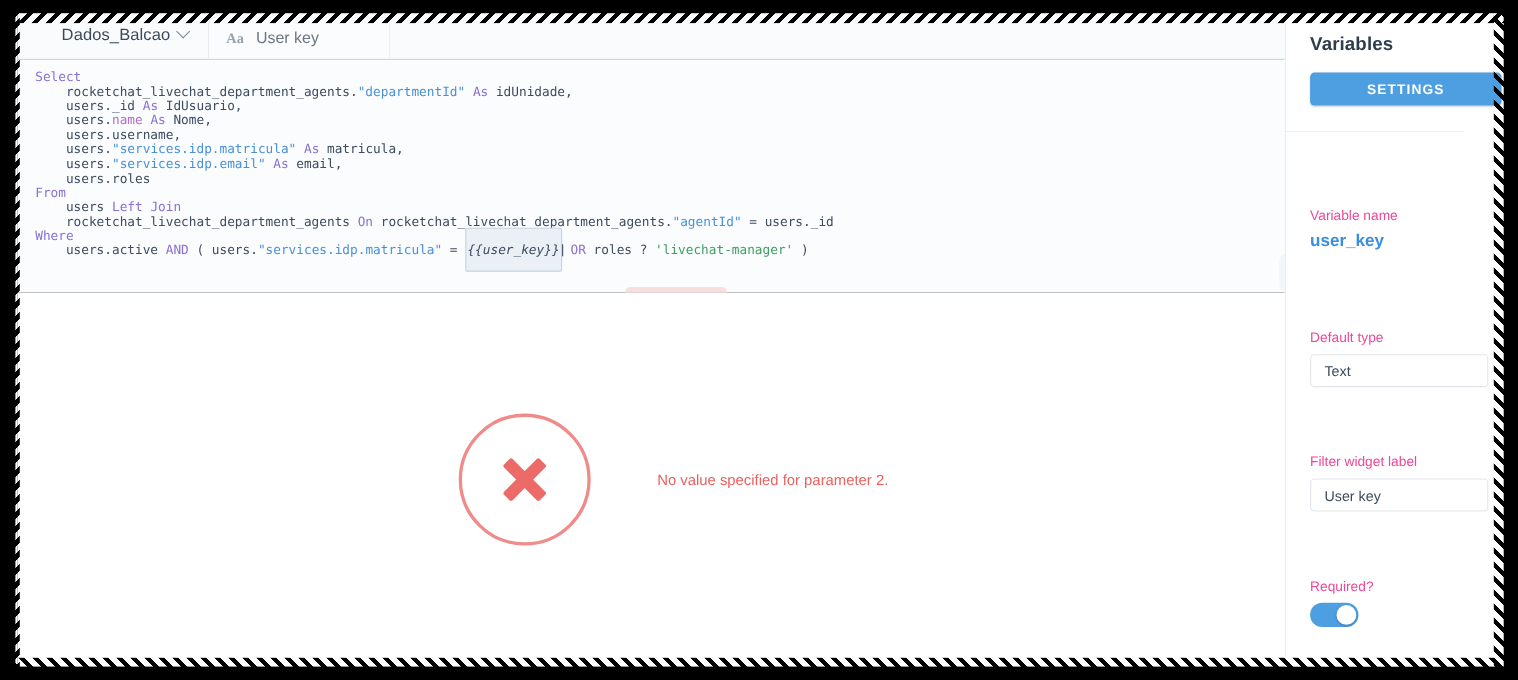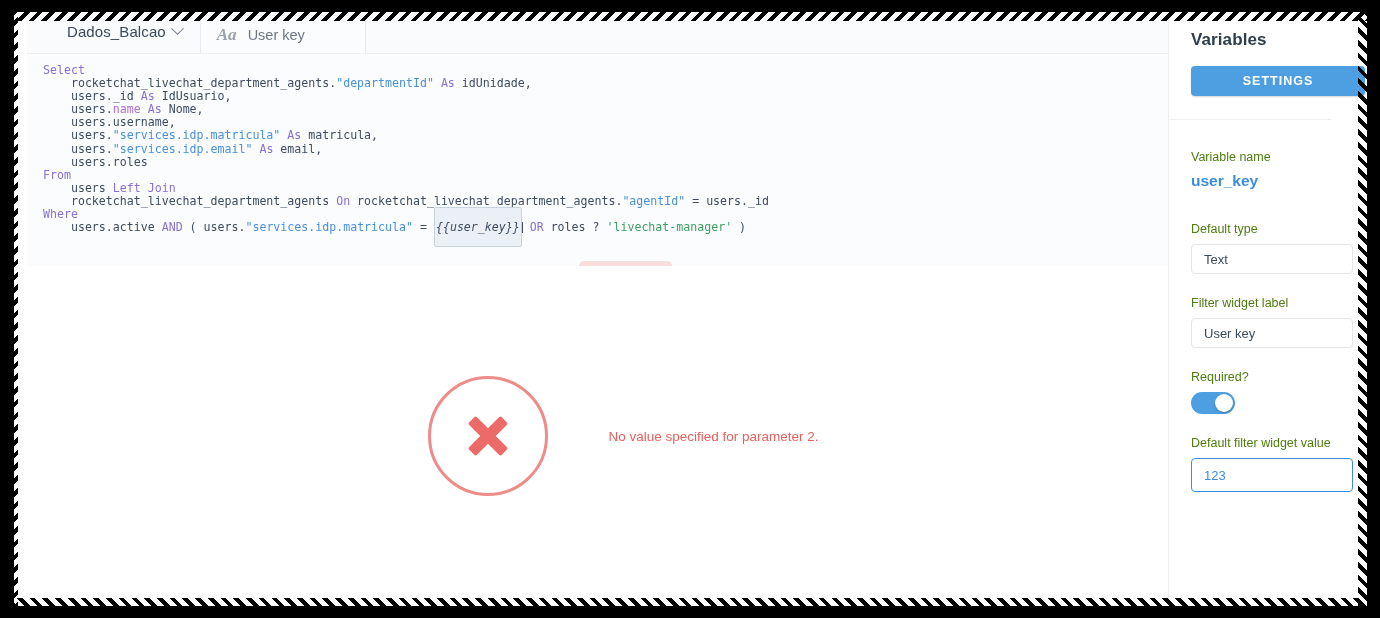--- a/index.html
+++ b/index.html
@@ -67,21 +67,21 @@
       repeating-linear-gradient(45deg, #000 0 4px, transparent 4px 9px),
       linear-gradient(#000,#000);
     background-size: 11px 100%, 13px 100%;
     background-position: 0 0, 9px 0;
     background-repeat: repeat-y;
   }
 
   
   #editor-pane {
     position: absolute;
-    left: 13px; top: 0;
+    left: 2px; top: 0;
     width: 1193px; height: 596px;
     background: #000000;
   }
   #right-pane {
     position: absolute;
     left: 1154px; top: 0;
     width: 163px; height: 596px;
     background: #ffffff;
     border-left: 1px solid #eceef0;
   }
@@ -118,23 +118,22 @@
     margin-left: 4px;
     padding: 0 26px 0 16px;
     background: #fbfcfd;
     border: 1px solid #e8ecef;
     border-bottom: none;
     border-radius: 7px 7px 0 0;
     cursor: pointer;
     min-width: 166px;
   }
   #var-tab .aa {
-    font-size: 17px; font-weight: 700; color: #98a3ae;
+    font-size: 13px; font-weight: 700; color: #98a3ae;
     font-family: "Liberation Serif", serif;
-    font-style: italic;
   }
   #var-tab .tname { font-size: 14.5px; color: #6b7785; }
 
   #collapse-btn {
     position: absolute;
     right: 18px; top: 12px;
     width: 26px; height: 26px;
     display: flex; align-items: center; justify-content: center;
     cursor: pointer;
   }
@@ -247,22 +246,23 @@
     box-shadow: 0 1px 2px rgba(0,0,0,.16);
   }
   #vp-divider {
     margin-top: 23px;
     height: 1px;
     background: #edeff1;
   }
   .field { padding: 0 0 0 22px; }
   .field-label {
     font-size: 12.5px;
-    color: #4d7c0f;
+    color: #ec4899;
     margin-bottom: 8px;
+    margin-top: 39px;
   }
   .var-name-value {
     font-size: 15.5px;
     font-weight: 700;
     color: #3b8ede;
   }
   .field-input {
     width: 162px; height: 30px;
     border: 1px solid #e2e6ea;
     border-radius: 4px;

